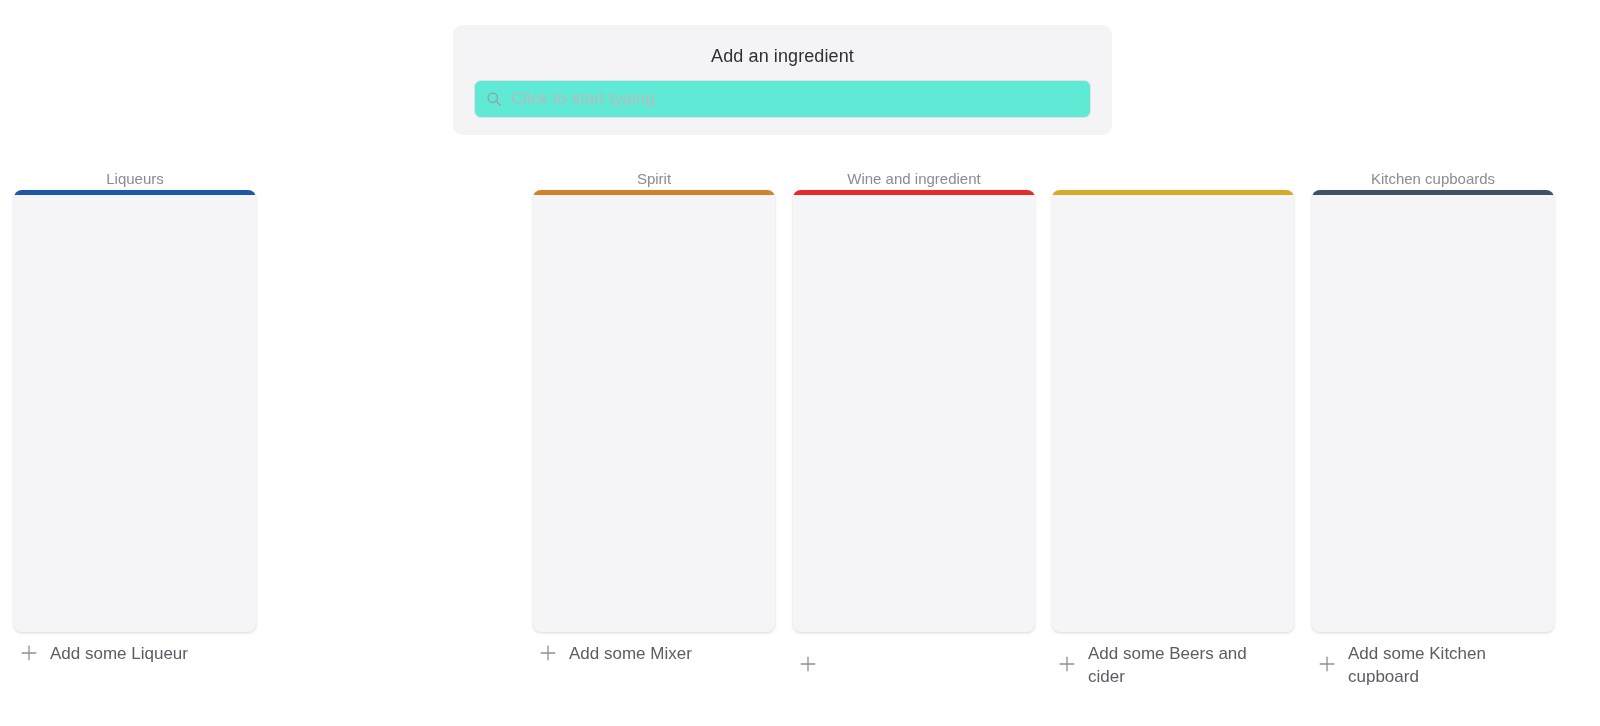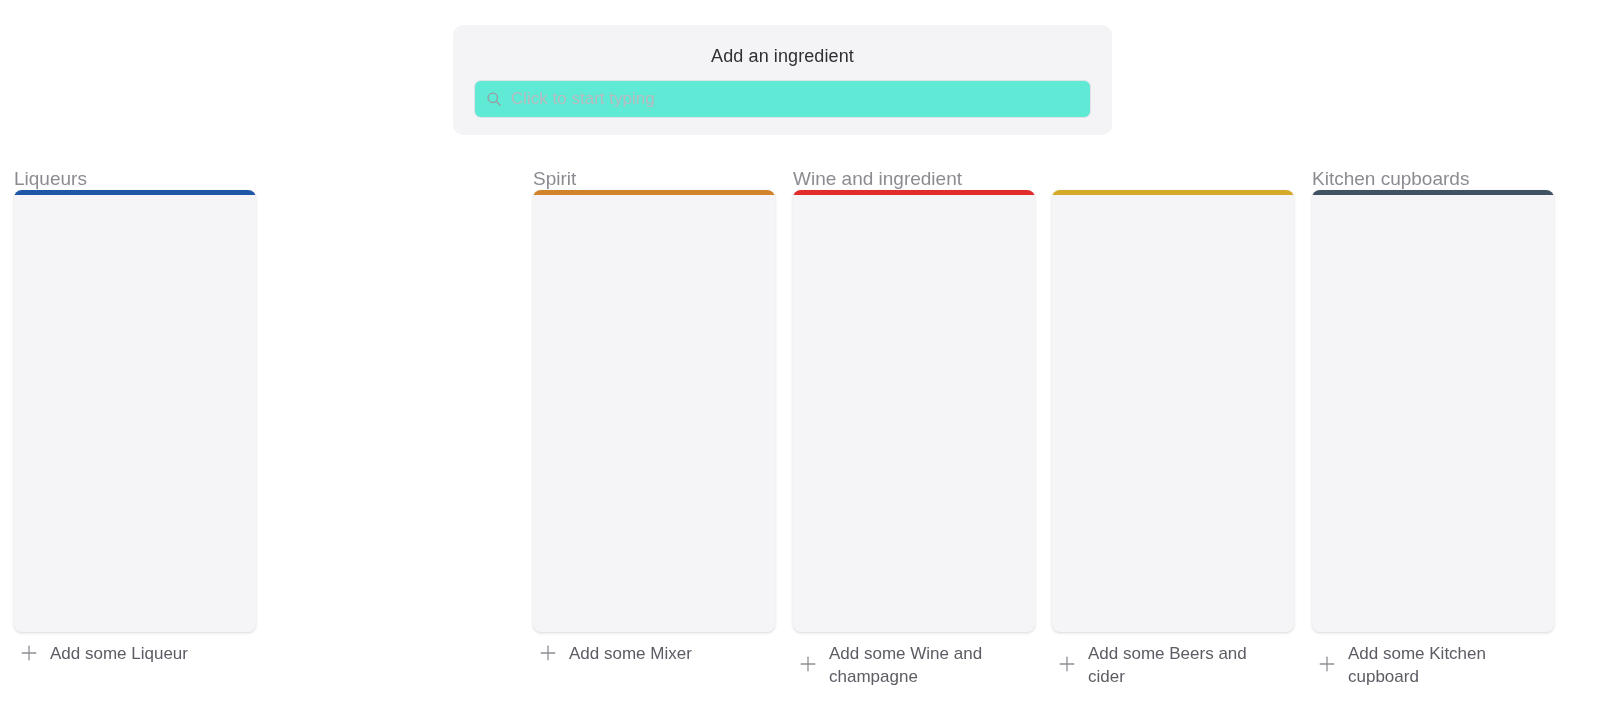--- a/index.html
+++ b/index.html
@@ -101,22 +101,22 @@
     width: 242px;
     height: 545px;
   }
 
   .column-label {
     position: absolute;
     left: 0;
     top: 0;
     width: 242px;
     height: 22px;
-    text-align: left;
-    font-size: 19px;
+    text-align: center;
+    font-size: 15px;
     line-height: 22px;
     color: #8b8b92;
     white-space: nowrap;
     overflow: hidden;
   }
 
   .column-card {
     position: absolute;
     left: 0;
     top: 22px;
@@ -228,21 +228,20 @@
         <div class="column-label">Wine and ingredient</div>
         <div class="column-card">
           <div class="column-accent" style="background: rgb(226, 43, 43);"></div>
           <div class="column-body"></div>
         </div>
         <div class="add-row two-line">
           <svg class="plus-icon" viewBox="0 0 18 18">
             <line x1="9" y1="2.2" x2="9" y2="15.8" stroke="currentColor" stroke-width="1.3" stroke-linecap="round"></line>
             <line x1="2.2" y1="9" x2="15.8" y2="9" stroke="currentColor" stroke-width="1.3" stroke-linecap="round"></line>
           </svg>
-          <span class="add-row-label">Add some Wine and champagne</span>
         </div>
       </div>
       <div class="column" style="left: 1038px;">
         <div class="column-card">
           <div class="column-accent" style="background: rgb(212, 170, 40);"></div>
           <div class="column-body"></div>
         </div>
         <div class="add-row two-line">
           <svg class="plus-icon" viewBox="0 0 18 18">
             <line x1="9" y1="2.2" x2="9" y2="15.8" stroke="currentColor" stroke-width="1.3" stroke-linecap="round"></line>

